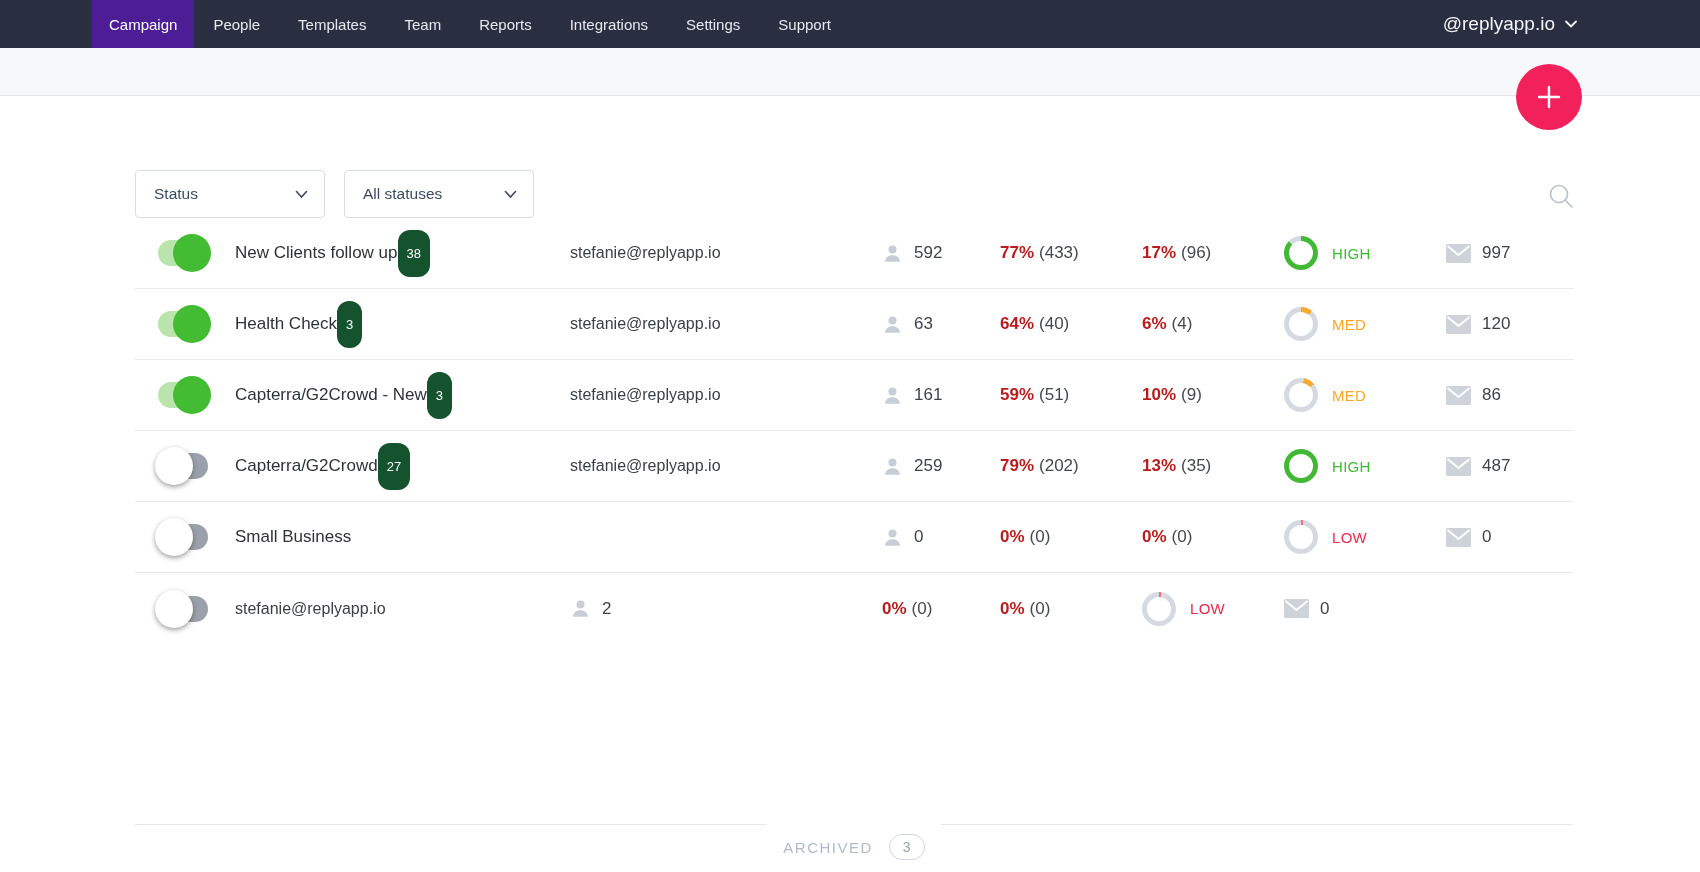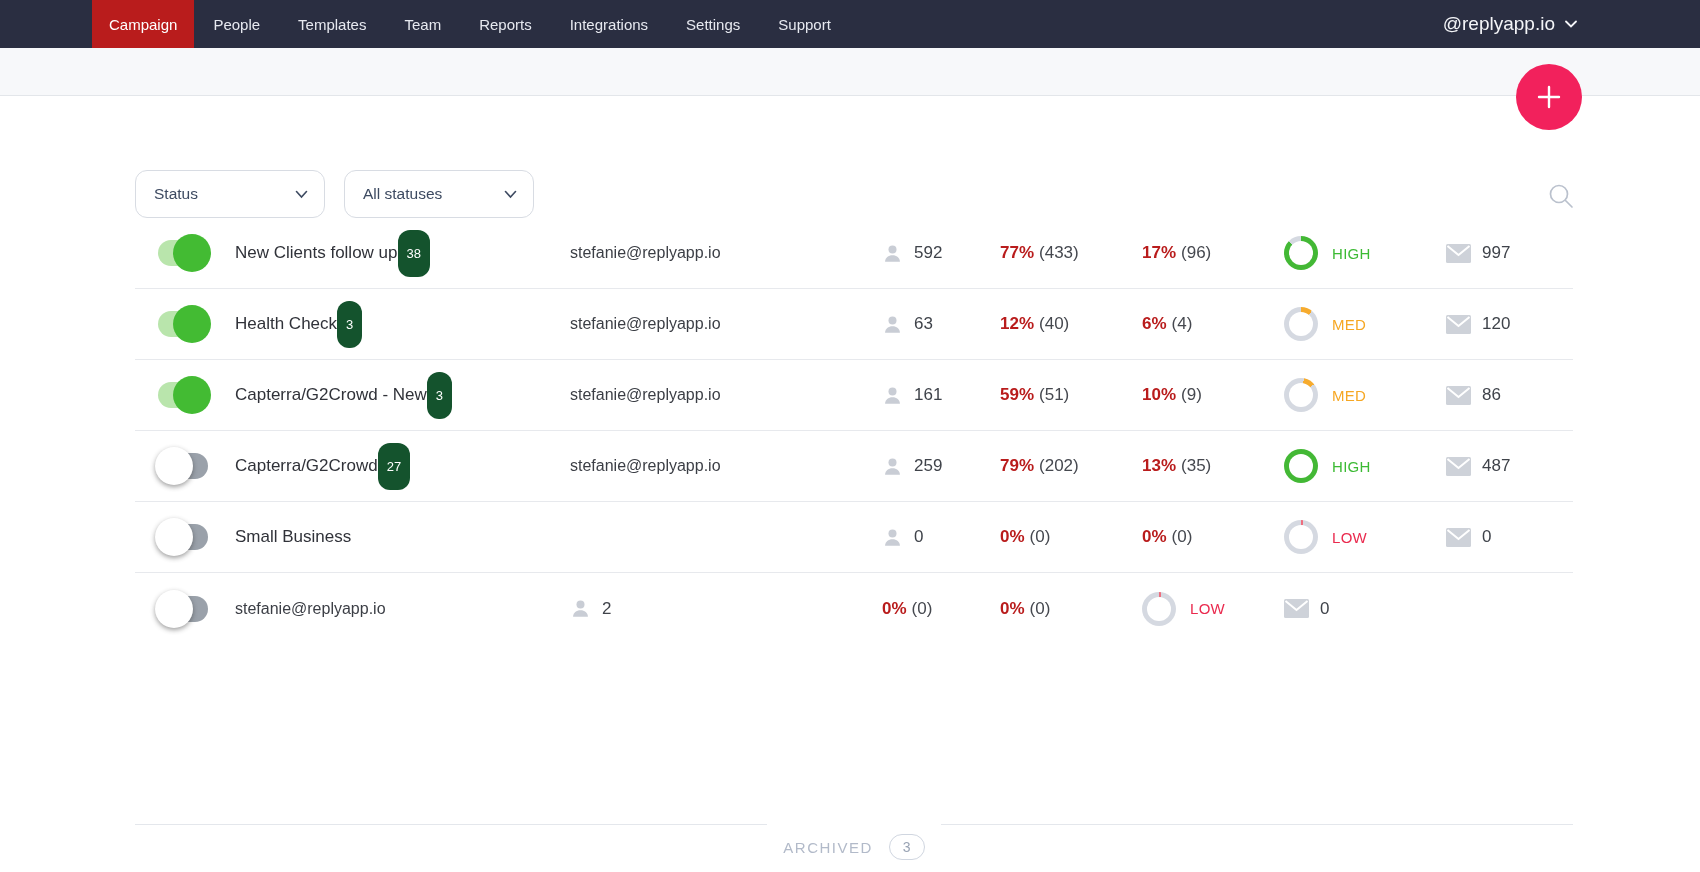--- a/index.html
+++ b/index.html
@@ -4,33 +4,33 @@
 <style>
   * { margin:0; padding:0; box-sizing:border-box; }
   html,body { width:1700px; height:872px; background:#fff; overflow:hidden;
               font-family:"Liberation Sans","DejaVu Sans",sans-serif; }
 
   
   .topnav { height:48px; background:#2a2e41; display:flex; align-items:stretch; }
   .nav-items { display:flex; align-items:stretch; margin-left:92px; }
   .nav-item { display:flex; align-items:center; padding:0 19px; color:#e7e9f0;
               font-size:15px; cursor:pointer; }
-  .nav-item.active { background:#b91c1c; color:#fff; padding:0 17px; }
+  .nav-item.active { background:#4c1d95; color:#fff; padding:0 17px; }
   .nav-account { margin-left:auto; margin-right:123px; display:flex; align-items:center;
                  gap:10px; color:#f4f5f8; font-size:19px; cursor:pointer; }
 
   
   .subheader { height:48px; background:#f7f8fa; border-bottom:1px solid #e3e6ea; }
   .fab { position:absolute; left:1516px; top:64px; width:66px; height:66px;
          border-radius:50%; background:#f2215c; border:none; cursor:pointer;
          display:flex; align-items:center; justify-content:center; z-index:5; }
 
   
   .filters { position:absolute; left:135px; top:170px; display:flex; gap:19px; }
-  .select { width:190px; height:48px; border:1px solid #d8dce3; border-radius:12px;
+  .select { width:190px; height:48px; border:1px solid #d8dce3; border-radius:4px;
             background:#fff; display:flex; align-items:center; justify-content:space-between;
             padding:0 16px 0 18px; font-size:15.5px; color:#3d4a61; cursor:pointer; }
   .search-btn { position:absolute; left:1544px; top:180px; width:34px; height:34px;
                 background:none; border:none; cursor:pointer; }
 
   
   .table { position:absolute; left:135px; top:218px; width:1438px; }
   .grid { display:grid; grid-template-columns:100px 335px 312px 118px 142px 142px 162px 1fr;
           align-items:center; }
   .thead { height:102px; align-items:end; border-bottom:1px solid #e7e9ed; }
@@ -204,21 +204,21 @@
         </div>
         <div class="from-text">stefanie@replyapp.io</div>
         <div class="cell-icon-num">
           <svg width="21" height="21" viewBox="0 0 24 24" fill="#c9cdd5">
             <circle cx="12" cy="7.5" r="4.6"></circle>
             <path d="M3.5 21.5c0-4.8 3.9-7.6 8.5-7.6s8.5 2.8 8.5 7.6z"></path>
           </svg>
           <span class="num">63</span>
         </div>
         <div class="cell-rate">
-          <span class="rate-pct">12%</span>
+          <span class="rate-pct">64%</span>
           <span class="rate-cnt">(40)</span>
         </div>
         <div class="cell-rate">
           <span class="rate-pct">6%</span>
           <span class="rate-cnt">(4)</span>
         </div>
         <div class="cell-perf">
           <div class="donut" style="background: conic-gradient(rgb(246, 171, 46) 0deg, rgb(246, 171, 46) 40deg, rgb(213, 217, 225) 40deg, rgb(213, 217, 225) 360deg);"></div>
           <span class="perf-label" style="color: rgb(246, 167, 35);">MED</span>
         </div>

